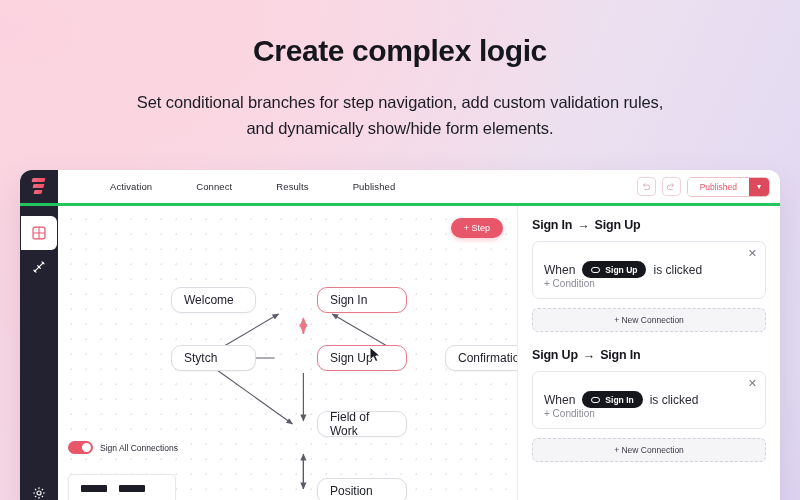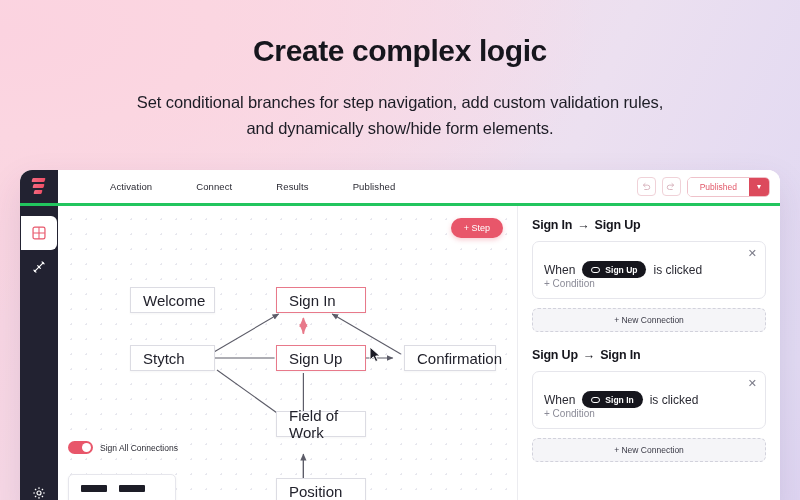--- a/index.html
+++ b/index.html
@@ -105,23 +105,24 @@
     background-size: 15px 15px; background-position: 6px 6px;
     overflow: hidden; border-right: 1px solid #ececf0;
   }
   .step-btn {
     position: absolute; right: 14px; top: 12px; background: #e8566a; color: #fff;
     font-size: 9px; padding: 5px 13px; border-radius: 12px; cursor: pointer;
     box-shadow: 0 2px 5px rgba(232,86,106,.3); font-weight: 500;
   }
   .node {
     position: absolute; background: #fff; border: 1px solid #dcdce3;
-    border-radius: 0; display: flex; align-items: center; padding: 0 12px;
-    font-size: 15px; color: #22222c; height: 26px; cursor: pointer;
+    border-radius: 10px; display: flex; align-items: center; padding: 0 12px;
+    font-size: 12px; color: #22222c; height: 26px; cursor: pointer;
     box-shadow: 0 1px 2px rgba(0,0,0,0.04);
+    margin-left: 41px;
   }
   .node.sel { border: 1.5px solid #e8798a; }
   svg.edges { position: absolute; inset: 0; width: 100%; height: 100%; pointer-events: none; }
 
   .toggle-row {
     position: absolute; left: 10px; bottom: 56px; display: flex; align-items: center;
     gap: 7px; cursor: pointer;
   }
   .toggle {
     width: 25px; height: 13px; border-radius: 7px; background: #e8566a;

